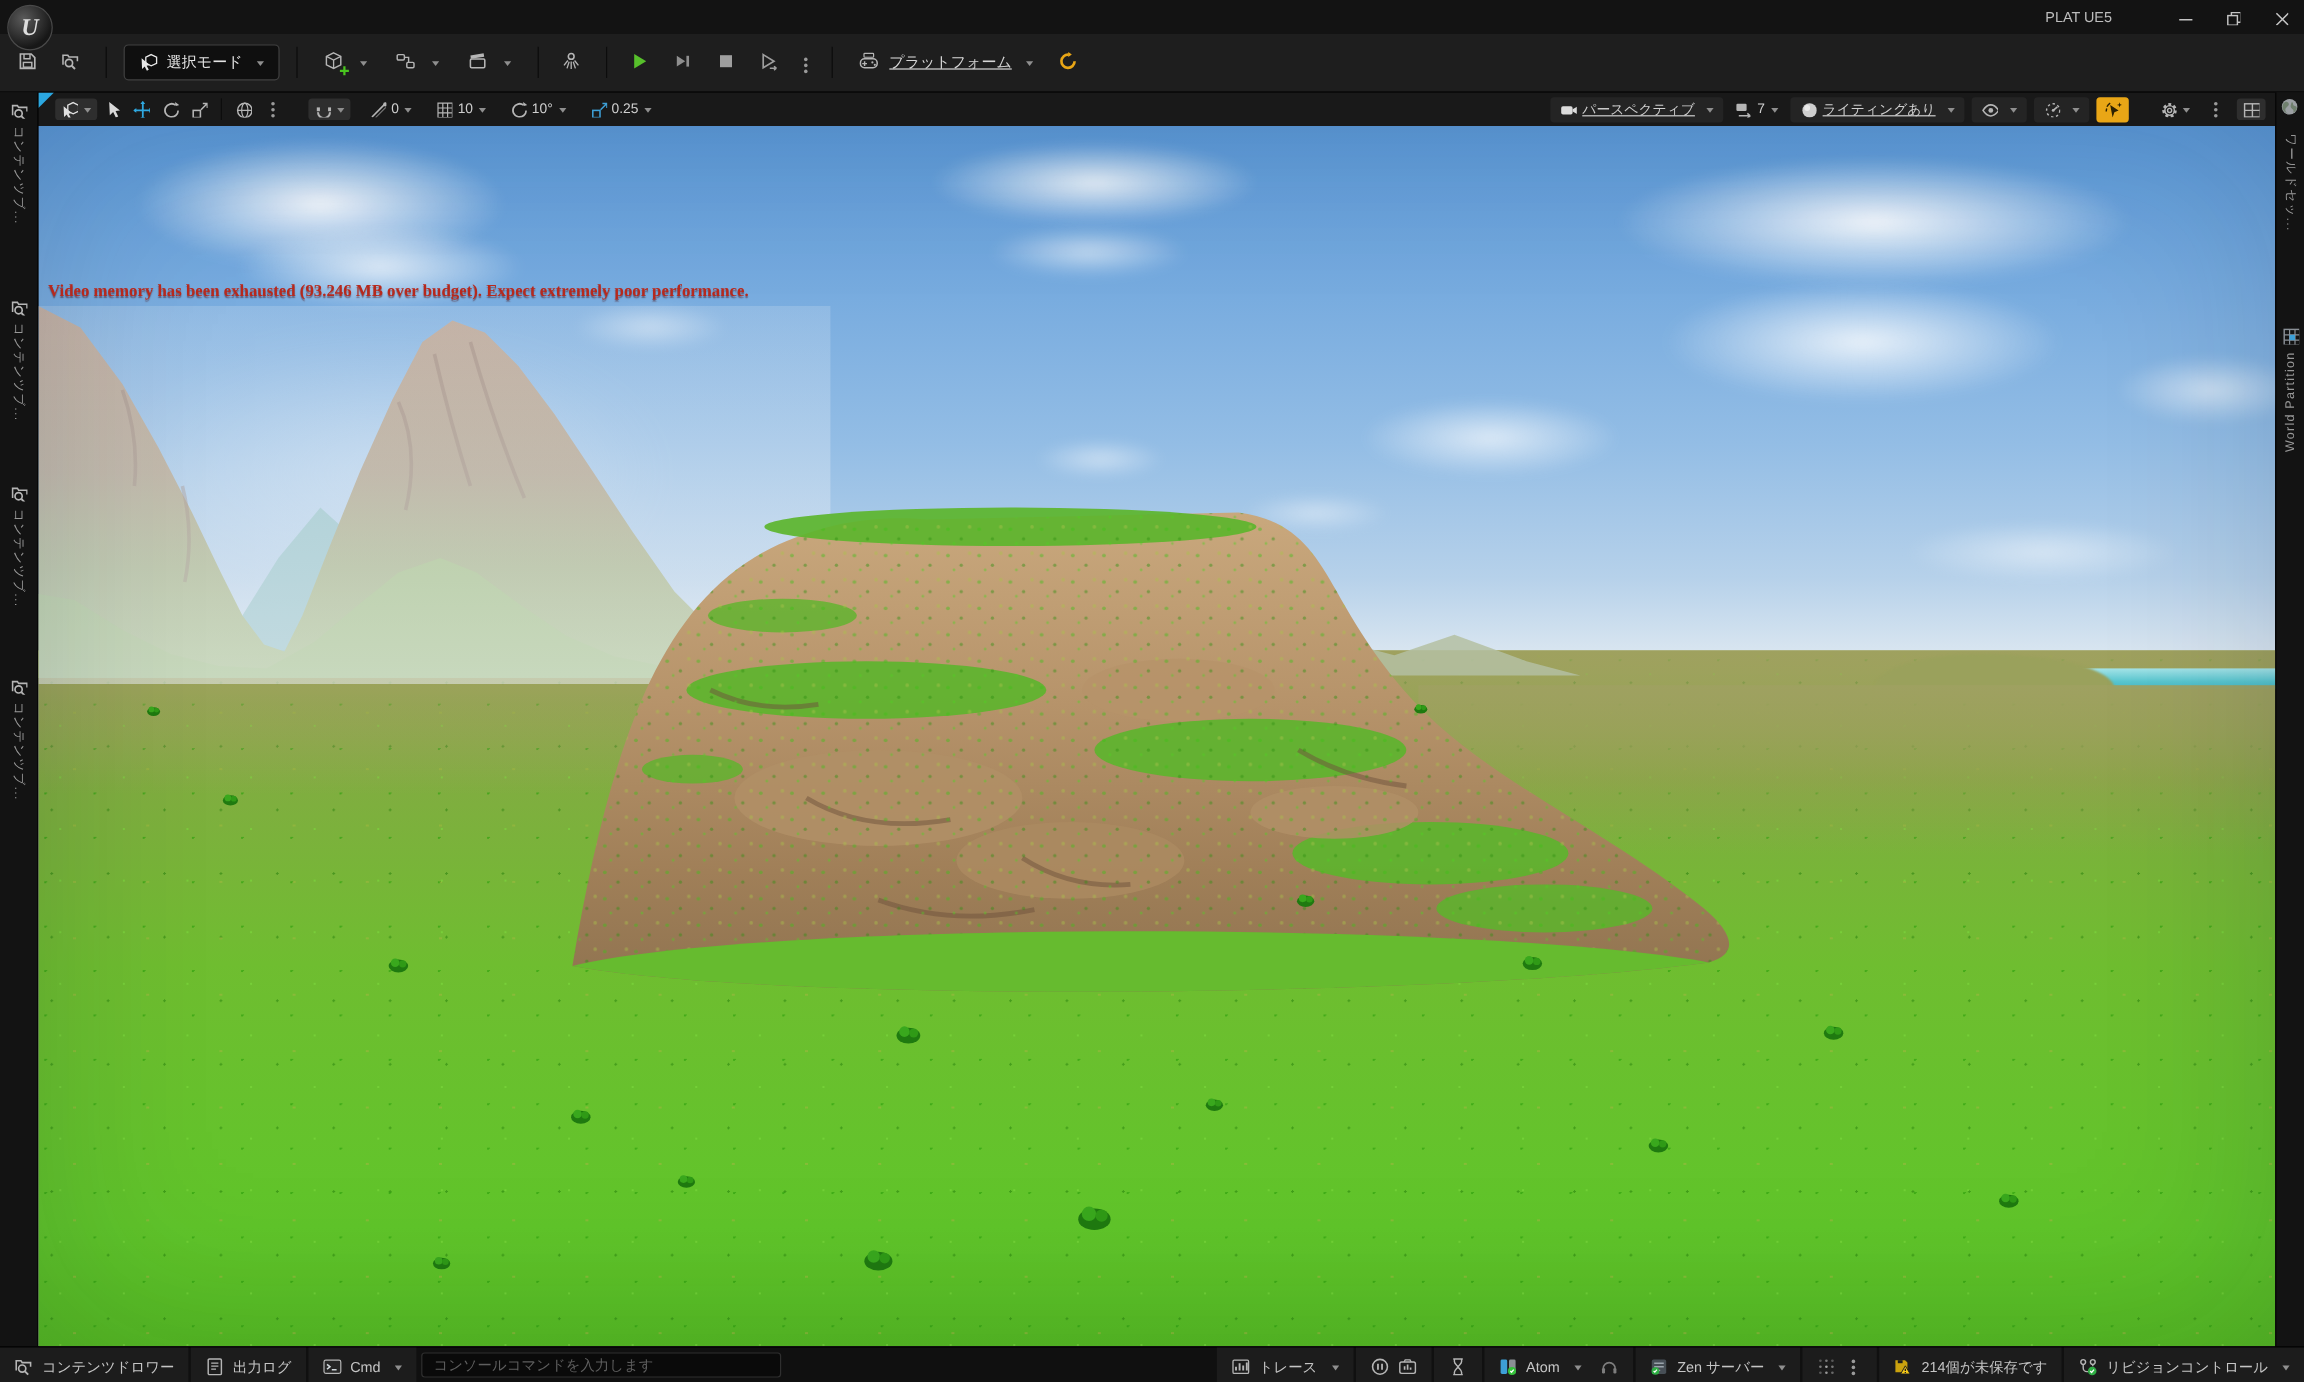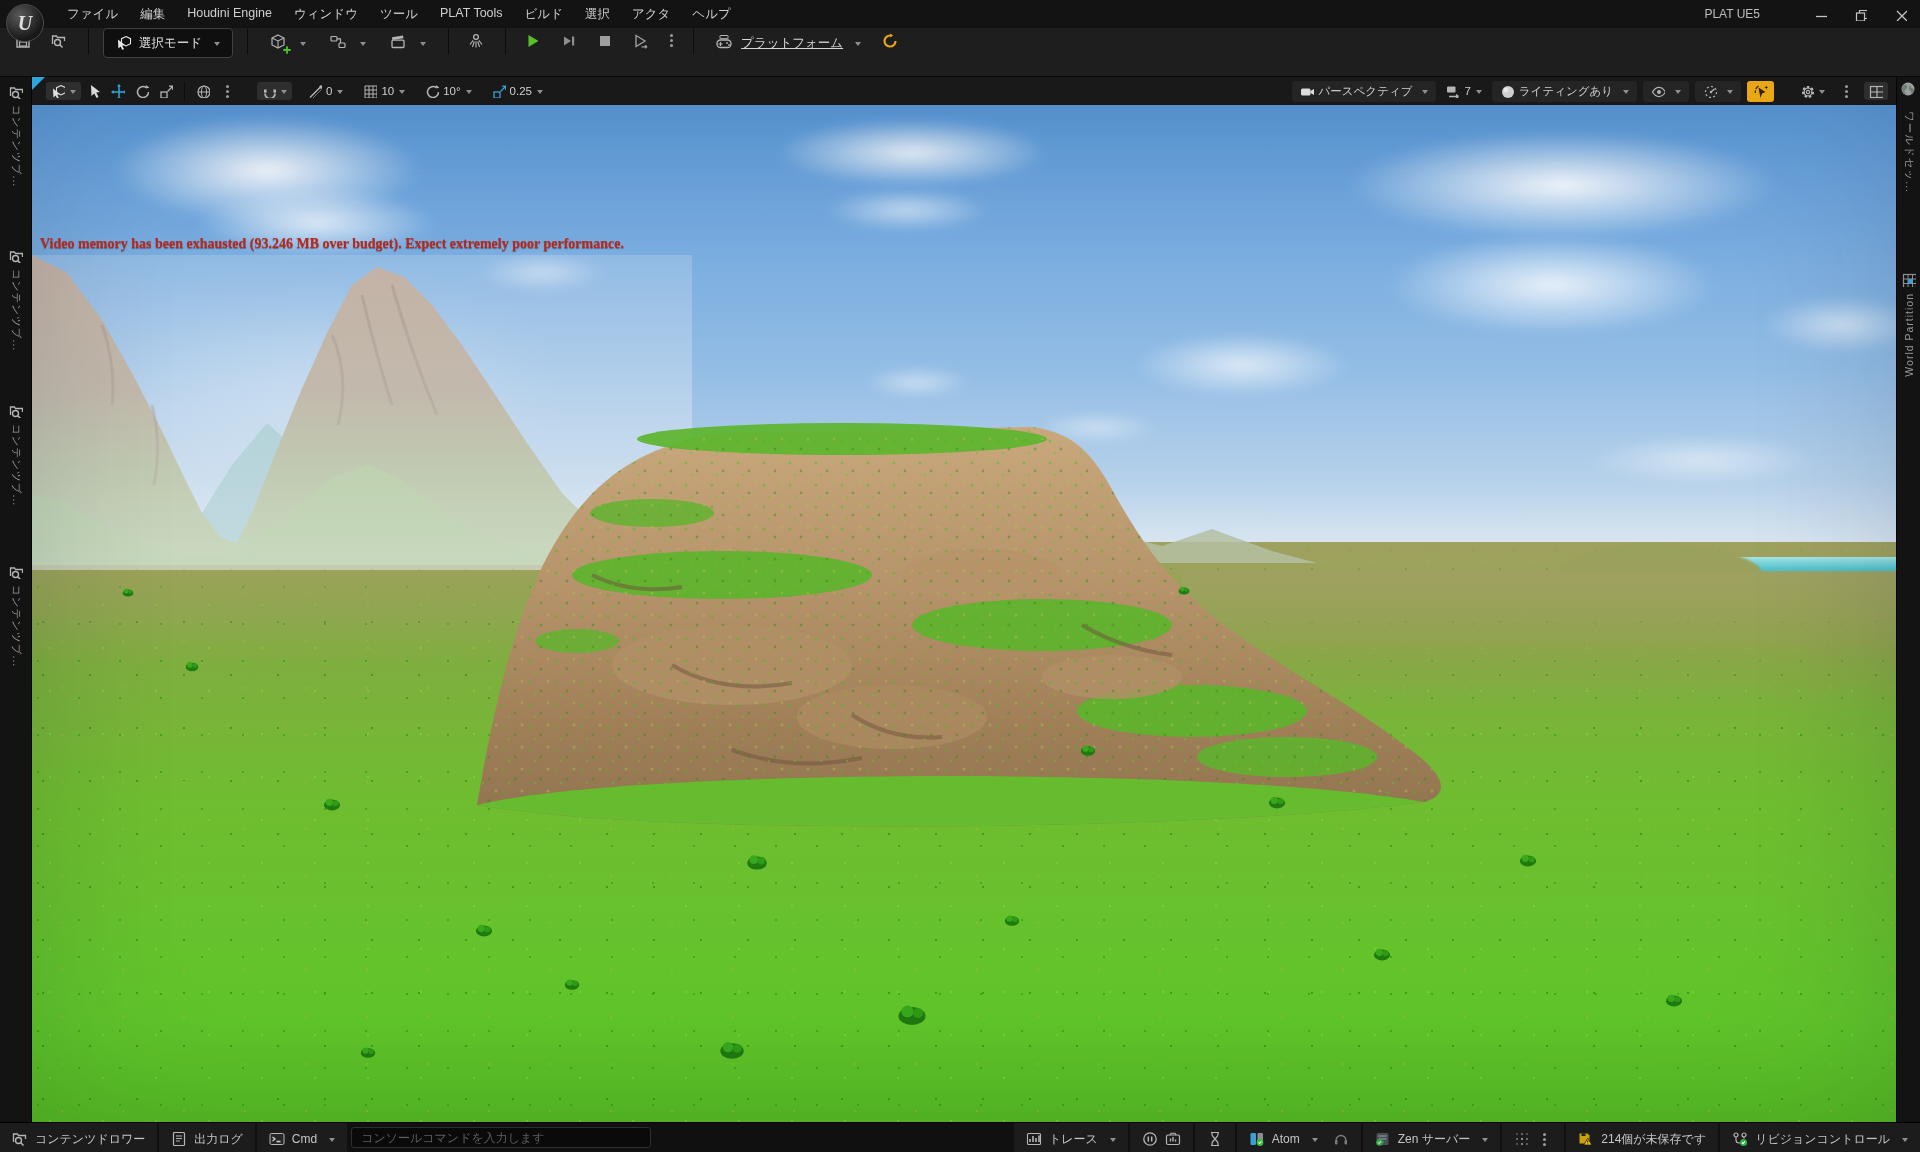--- a/index.html
+++ b/index.html
@@ -29,21 +29,21 @@
   .win-title { font-size:12px; color:#bdbdbd; margin-right:40px; }
   .win-btn { width:40px; height:28px; display:flex; align-items:center; justify-content:center; }
   .win-btn .i { width:13px; height:13px; color:#c4c4c4; }
 
   
   .tabbar { height:27px; background:#131313; display:flex; align-items:flex-end; padding-left:60px; }
   .tab { height:26px; min-width:200px; background:#1e1e1e; border-radius:5px 5px 0 0;
          display:flex; align-items:center; gap:8px; padding:0 14px; font-size:12px; color:#e2e2e2; }
 
   
-  .toolbar { height:49px; background:#1e1e1e; display:flex; align-items:flex-start; padding:0 10px; gap:8px;
+  .toolbar { height:49px; background:#1e1e1e; display:flex; align-items:center; padding:0 10px; gap:8px;
              border-bottom:1px solid #0a0a0a; }
   .tb-sep { width:1px; height:26px; background:#0c0c0c; margin:0 6px; }
   .tb-icon { padding:5px; border-radius:3px; }
   .mode-btn { display:flex; align-items:center; gap:7px; background:#0f0f0f; border:1px solid #404040;
               border-radius:4px; height:30px; padding:0 12px; font-size:12.5px; color:#e4e4e4; }
   .flat-btn { display:flex; align-items:center; gap:7px; height:30px; padding:0 8px; border-radius:4px;
               font-size:12.5px; color:#d6d6d6;text-decoration:underline; }
 
   
   .workspace { flex:1; display:flex; min-height:0; position:relative; }
@@ -55,21 +55,21 @@
   .vtext-rev { transform:rotate(180deg); }
 
   
   .viewport { flex:1; position:relative; overflow:hidden; background:#000; }
   .vp-corner { position:absolute; top:0; left:0; border-top:13px solid #2ba7e0; border-right:13px solid transparent; z-index:9; }
   .vp-toolbar { position:relative; z-index:7; height:28px; background:#191919; display:flex; align-items:center;
                 padding:0 8px 0 14px; font-size:11.5px; color:#cfcfcf; }
   .vp-group { display:flex; align-items:center; gap:2px; }
   .vp-btn { display:flex; align-items:center; padding:2px 4px; border-radius:3px; }
   .vp-btn.boxed { background:#2e2e2e; padding:2px 5px; }
-  .vp-btn.pill { background:#242424; height:21px; padding:0 8px; gap:5px; }
+  .vp-btn.pill { background:#242424; height:21px; padding:0 8px; gap:5px;text-decoration:underline; }
   .vp-btn.active-rt { background:#e9a616; height:21px; width:27px; justify-content:center; }
   .vp-btn.active-rt .i { color:#2d2102; }
   .vp-val { margin-left:4px; }
   .vp-spacer { flex:1; }
   .tool-active { color:#2fa8e0; }
 
   
   .scene { position:absolute; top:28px; left:0; right:0; bottom:0;
            background:linear-gradient(180deg,#5c9ad9 0%,#74a9de 12%,#93bde5 26%,#b6d1ea 37%,#d8e5f0 43%,#e9eef2 47%,#eceff1 50%); }
   .scene::after { content:''; position:absolute; inset:0; box-shadow:inset 0 0 150px rgba(10,25,50,.16);
@@ -351,32 +351,20 @@
         <circle cx="-3" cy="-3" r="4" fill="#39a81d"></circle>
         <circle cx="4" cy="-2" r="3.4" fill="#2f9a16"></circle>
       </g>
 </defs>
 </svg>
 
 <div class="app">
 
   <div class="titlebar">
     <div class="logo">U</div>
-    <div class="menus">
-      <span class="menu-item">ファイル</span>
-      <span class="menu-item">編集</span>
-      <span class="menu-item">Houdini Engine</span>
-      <span class="menu-item">ウィンドウ</span>
-      <span class="menu-item">ツール</span>
-      <span class="menu-item">PLAT Tools</span>
-      <span class="menu-item">ビルド</span>
-      <span class="menu-item">選択</span>
-      <span class="menu-item">アクタ</span>
-      <span class="menu-item">ヘルプ</span>
-    </div>
     <div class="tb-right">
       <span class="win-title">PLAT UE5</span>
       <div class="win-btn">
           <svg class="i">
             <use href="#ic-min"></use>
           </svg>
         </div>
       <div class="win-btn">
           <svg class="i">
             <use href="#ic-restore"></use>

